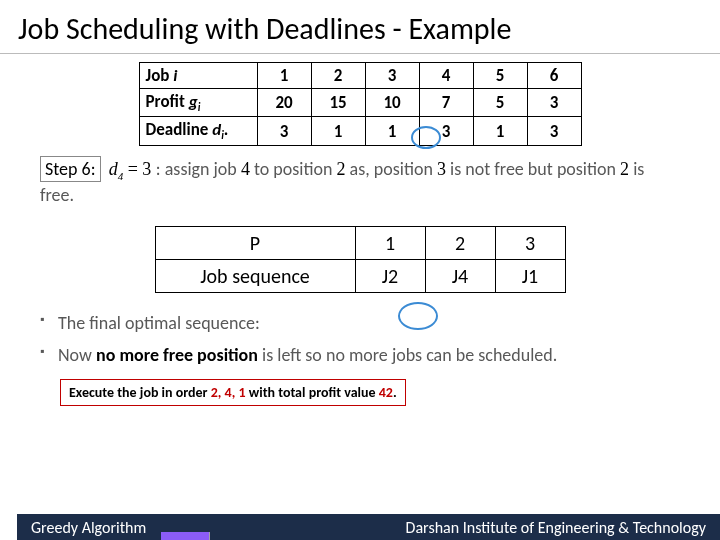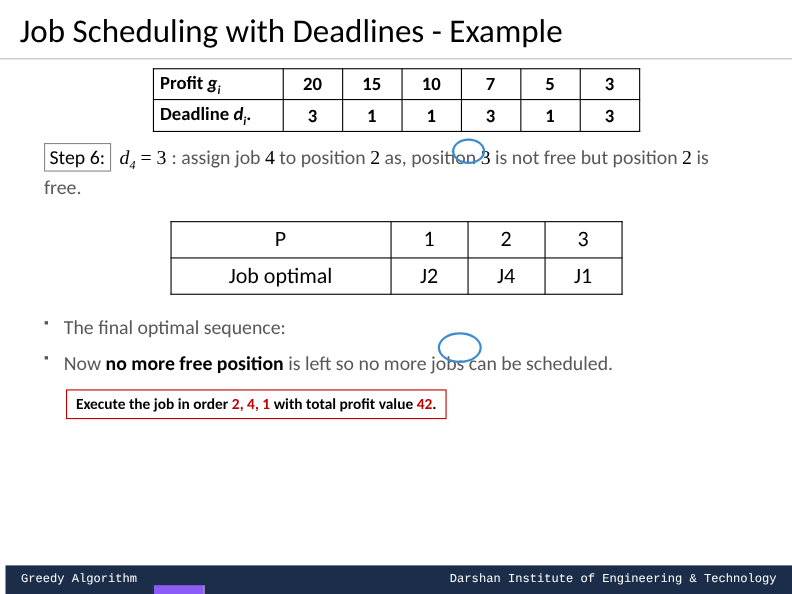--- a/index.html
+++ b/index.html
@@ -21,37 +21,46 @@
   .sel-table { margin: 18px auto 18px auto; }
   .sel-table td { border: 1px solid #000; text-align: center; font-size: 20px; padding: 4px 0; }
   .sel-table .plbl { width: 200px; }
   .sel-table .pc { width: 70px; }
   .bullets { font-size: 18px; color: #585858; text-align: justify; }
   .bullets li { margin: 8px 0; list-style: none; position: relative; padding-left: 18px; line-height: 1.35; }
   .bullets li::before { content: "\25AA"; position: absolute; left: 0; top: 0; font-size: 12px; color: #585858; }
   .bold { font-weight: 700; color: #000; }
   .final-box { border: 1.5px solid #c00000; padding: 4px 8px; margin: 4px 0 0 20px; display: inline-block; font-size: 14px; }
   .red { color: #c00000; font-weight: 700; }
-  .footer { position: absolute; bottom: 0; left: 5px; right: 0; height: 26px; background: #1c2d49; color: #fff; display: flex; align-items: center; font-size: 11px; font-family: Liberation Mono, monospace; }
+  .footer { position: absolute; bottom: 0; left: 17px; right: 0; height: 26px; background: #1c2d49; color: #fff; display: flex; align-items: center; font-size: 16px; }
   .footer .sec { padding: 0 14px; }
   .footer .pg { background: #8b5cf6; color: #1c2d49; padding: 0 16px; height: 26px; display: flex; align-items: center; font-weight: 400; border-left: 1px solid #1c2d49; border-right: 1px solid #a3a3a3; margin-top: 36px; }
   .footer .inst { padding: 0 14px; flex: 1; text-align: right; margin-left: 24px; }
   .circle { position: absolute; border: 2px solid #3b8bd4; border-radius: 50%; pointer-events: none; }
 </style>
 </head>
 <body>
 
 <div class="slide">
   <div class="title">Job Scheduling with Deadlines - Example</div>
   <hr class="hr">
 
   <div class="content">
 
     <table class="data-table">
       <tbody>
+          <tr>
+        <td class="lbl"><span>Job </span><i>i</i></td>
+        <td class="c">1</td>
+        <td class="c">2</td>
+        <td class="c">3</td>
+        <td class="c">4</td>
+        <td class="c">5</td>
+        <td class="c">6</td>
+      </tr>
       <tr>
         <td class="lbl"><span>Profit </span><i><span>g</span><span class="sub">i</span></i></td>
         <td class="c v">20</td>
         <td class="c v">15</td>
         <td class="c v">10</td>
         <td class="c v">7</td>
         <td class="c v">5</td>
         <td class="c v">3</td>
       </tr>
       <tr>
@@ -73,21 +82,21 @@
 
     <table class="sel-table">
       <tbody>
           <tr>
         <td class="plbl">P</td>
         <td class="pc">1</td>
         <td class="pc">2</td>
         <td class="pc">3</td>
       </tr>
       <tr>
-        <td class="plbl">Job optimal</td>
+        <td class="plbl">Job sequence</td>
         <td class="pc">J2</td>
         <td class="pc">J4</td>
         <td class="pc">J1</td>
       </tr>
     </tbody>
       </table>
 
     <ul class="bullets">
       <li>The final optimal sequence:</li>
       <li><span>Now </span><span class="bold">no more free position</span><span> is left so no more jobs can be scheduled.</span></li>

